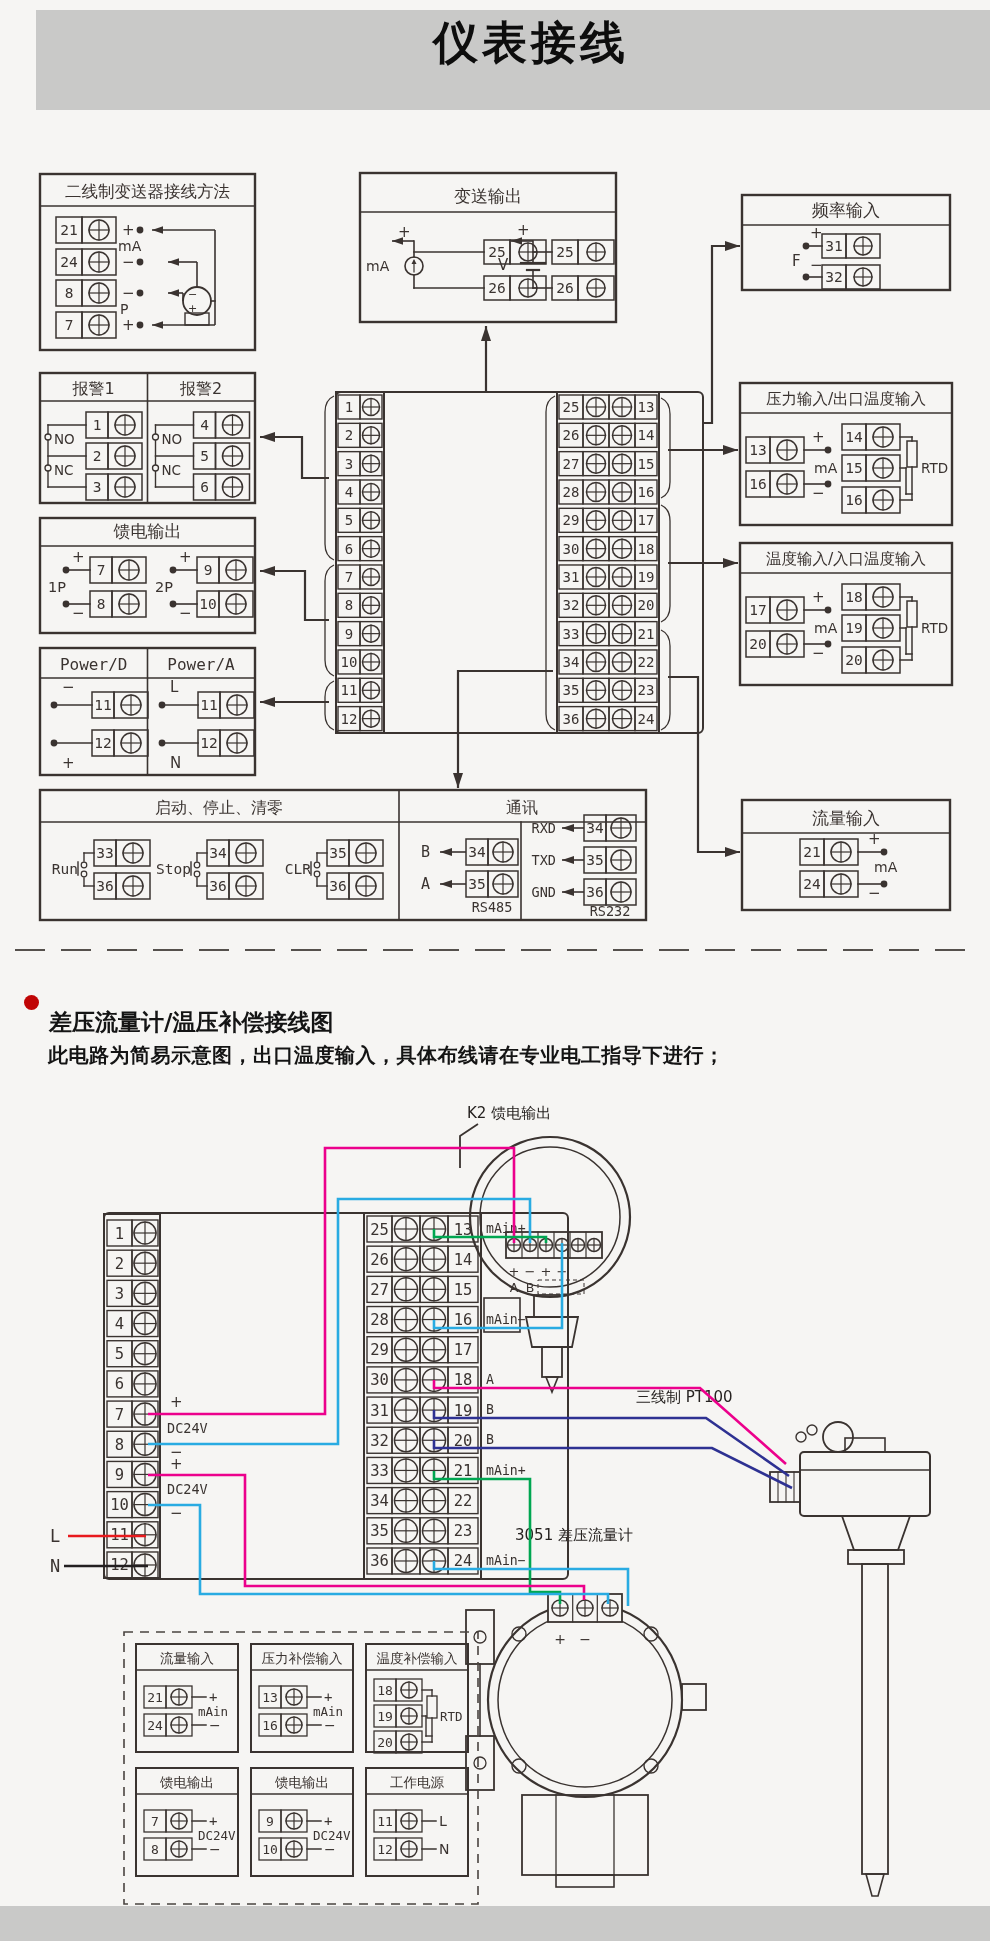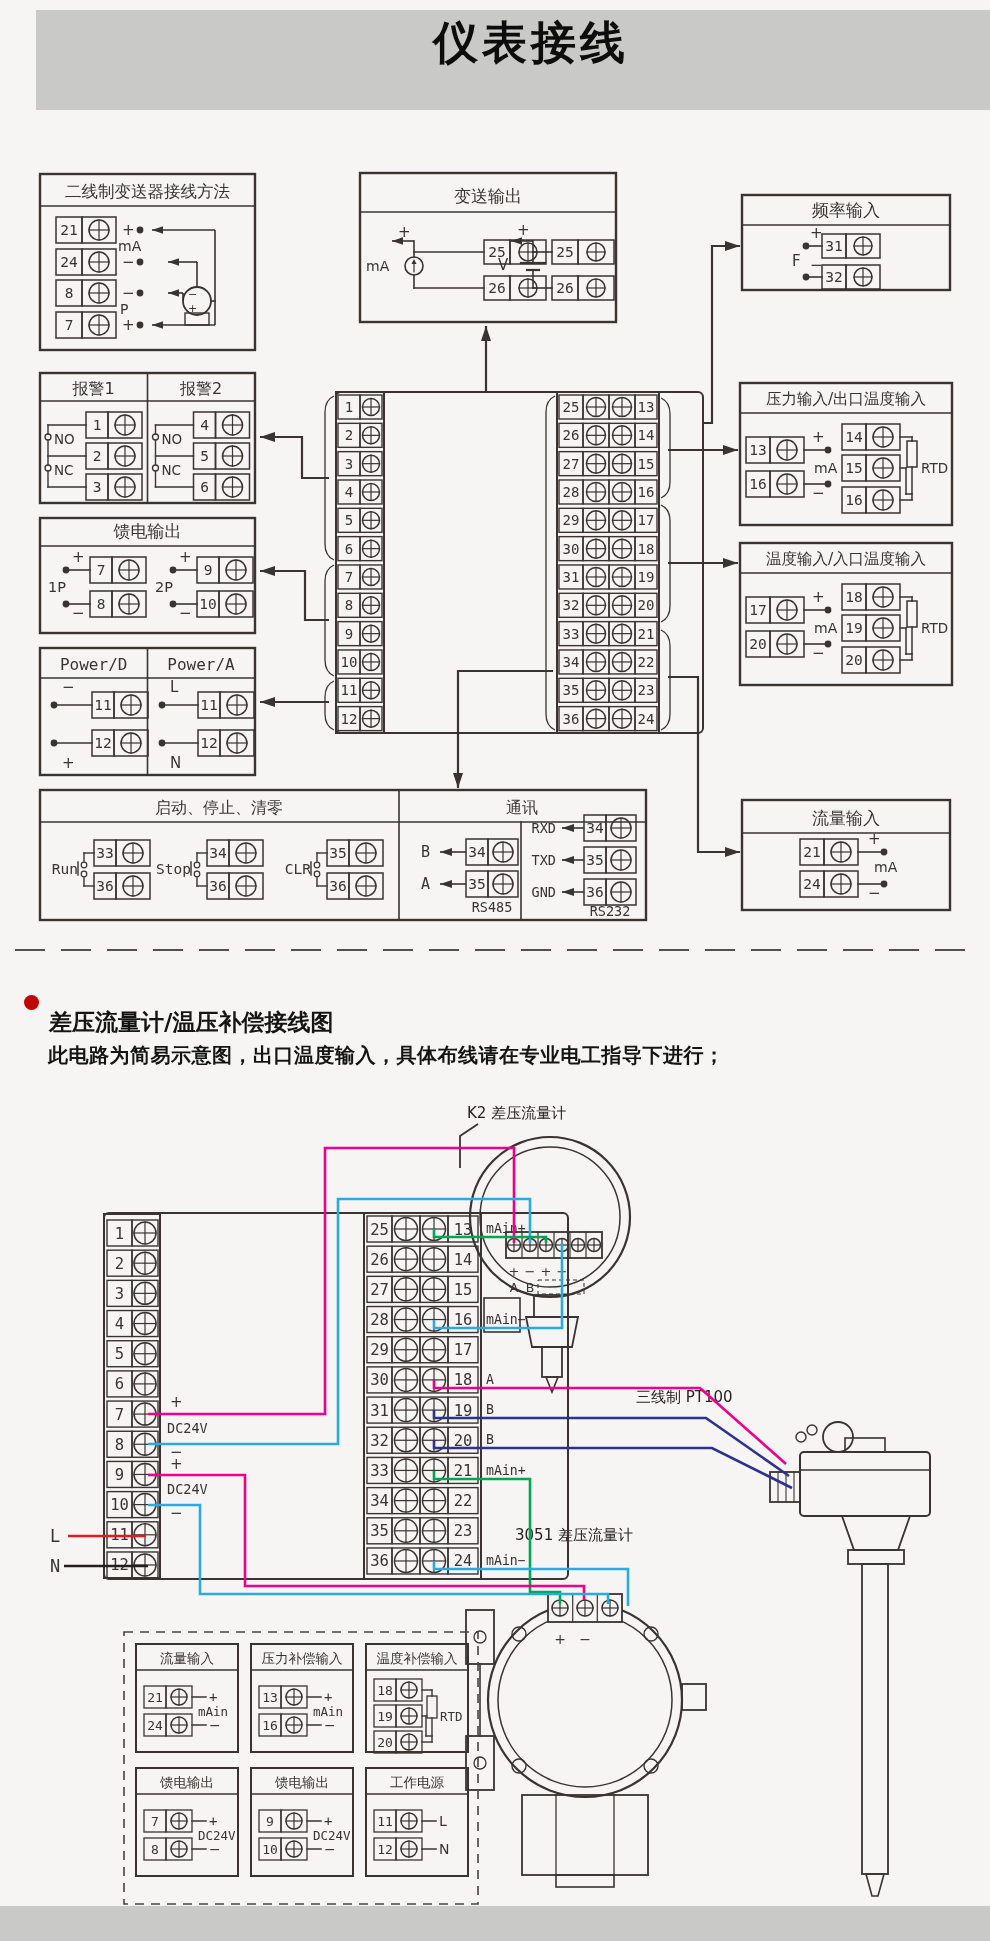--- a/index.html
+++ b/index.html
@@ -22,21 +22,21 @@
 </head>
 <body>
 
 <div class="page">
   <div class="band header">
     <div class="h-title">仪表接线</div>
   </div>
   <div class="bullet"></div>
   <div class="heading">差压流量计/温压补偿接线图</div>
   <div class="note">此电路为简易示意图，出口温度输入，具体布线请在专业电工指导下进行；</div>
-  <div class="dev-label" id="k2l">K2 差压流量计</div>
+  <div class="dev-label" id="k2l">K2 馈电输出</div>
   <div class="dev-label" id="ptl">三线制  PT100</div>
   <div class="dev-label" id="d3l">3051 差压流量计</div>
   <svg id="diagram" width="990" height="1941">
       <line x1="15" y1="950" x2="975" y2="950" stroke="#55504c" stroke-width="2.2" stroke-dasharray="30 16"></line>
       <rect x="40" y="174" width="215" height="176" rx="0" fill="none" stroke="#3a3330" stroke-width="2.4"></rect>
       <line x1="40" y1="206" x2="255" y2="206" stroke="#3a3330" stroke-width="1.6" stroke-linecap="square"></line>
       <text x="147.5" y="197" fill="#3a3330" font-size="16.5" text-anchor="middle" font-family="&quot;DejaVu Sans&quot;,sans-serif" font-weight="normal">二线制变送器接线方法</text>
       <rect x="56" y="217" width="26" height="26" rx="0" fill="none" stroke="#3a3330" stroke-width="1.5"></rect>
       <rect x="82" y="217" width="34" height="26" rx="0" fill="none" stroke="#3a3330" stroke-width="1.5"></rect>
       <circle cx="99" cy="230" r="10" fill="none" stroke="#3a3330" stroke-width="1.5"></circle>

